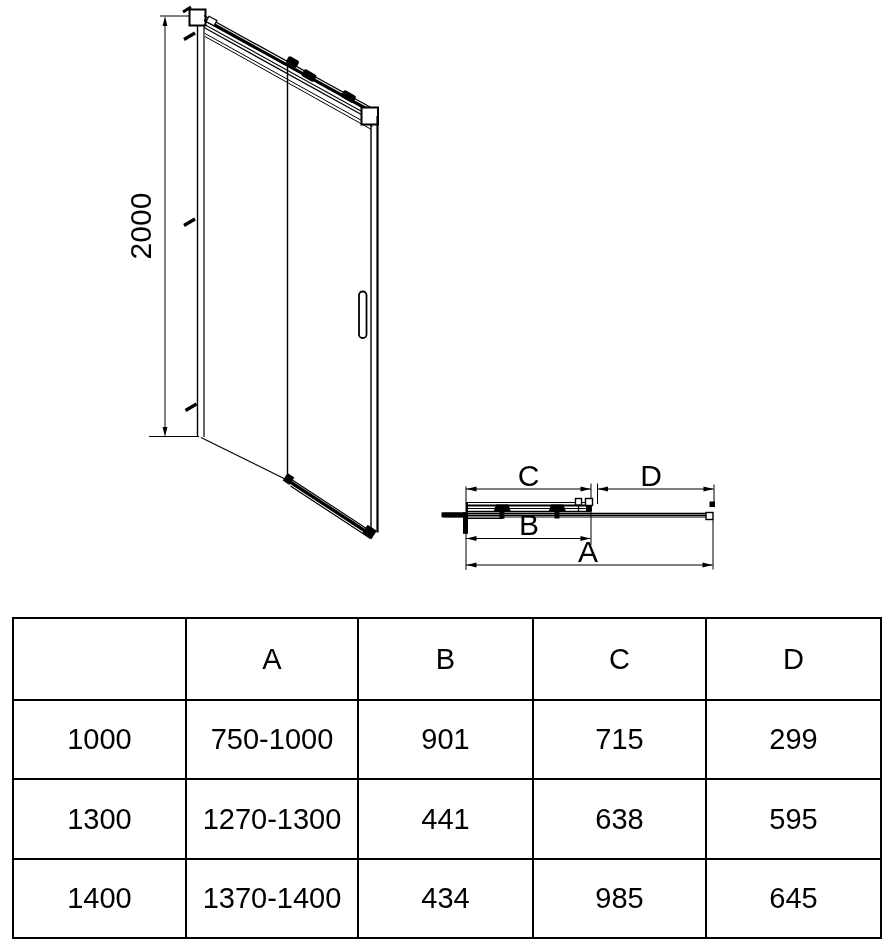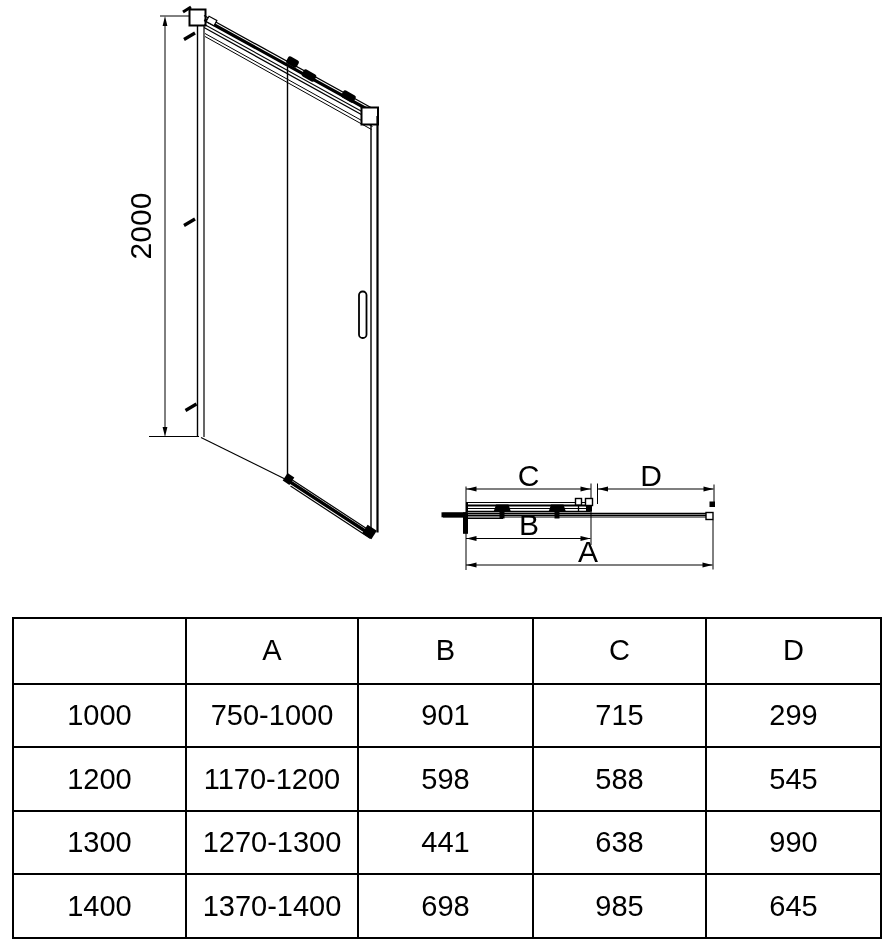--- a/index.html
+++ b/index.html
@@ -185,36 +185,29 @@
       <th>D</th>
     </tr>
     <tr>
       <td>1000</td>
       <td>750-1000</td>
       <td>901</td>
       <td>715</td>
       <td>299</td>
     </tr>
     <tr>
-      <td>1200</td>
-      <td>1170-1200</td>
-      <td>598</td>
-      <td>588</td>
-      <td>545</td>
-    </tr>
-    <tr>
       <td>1300</td>
       <td>1270-1300</td>
       <td>441</td>
       <td>638</td>
-      <td>990</td>
+      <td>595</td>
     </tr>
     <tr>
       <td>1400</td>
       <td>1370-1400</td>
-      <td>698</td>
+      <td>434</td>
       <td>985</td>
       <td>645</td>
     </tr>
   </tbody>
     </table>
 
 </div>
 
 </body></html>

